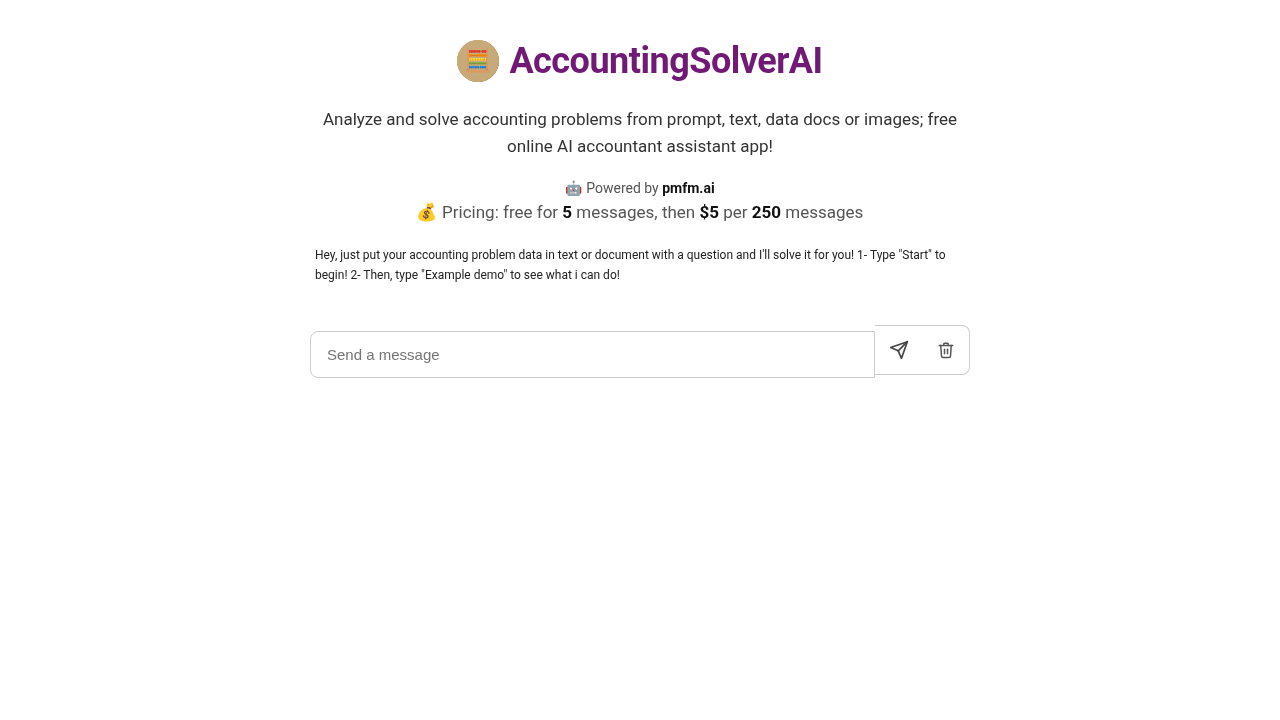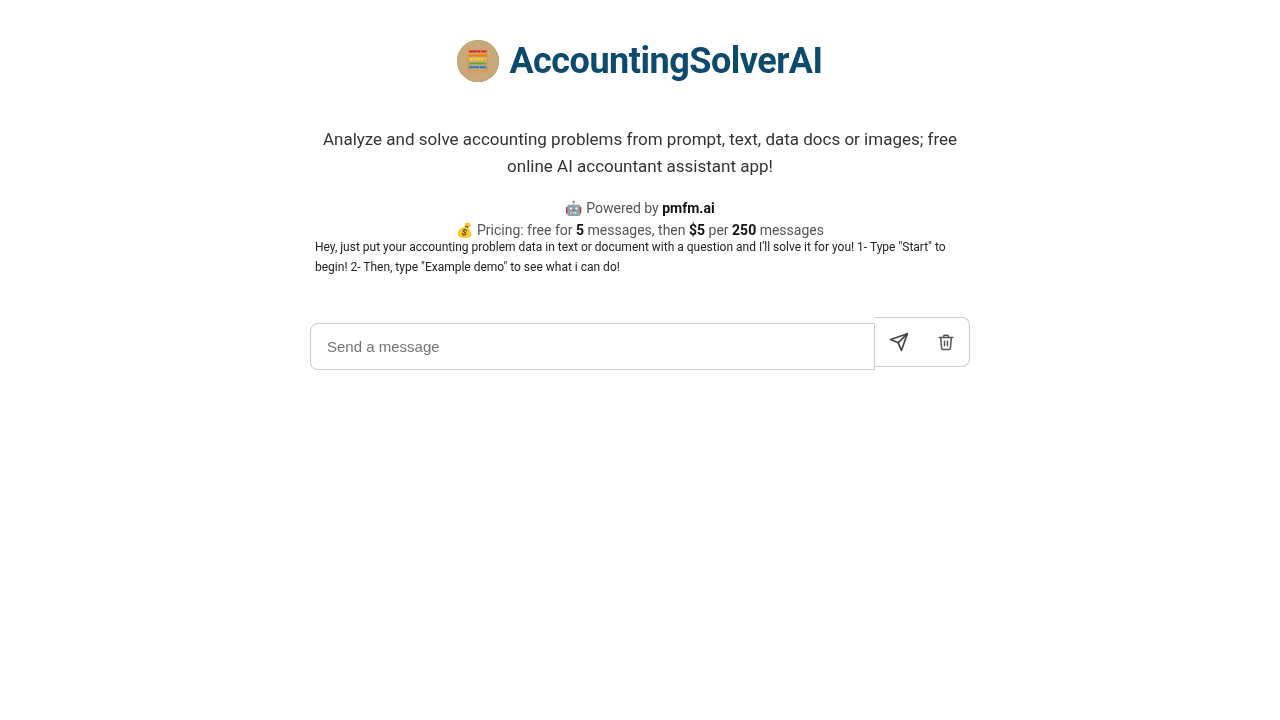--- a/index.html
+++ b/index.html
@@ -41,51 +41,51 @@
       display: flex;
       align-items: center;
       justify-content: center;
       font-size: 22px;
       flex-shrink: 0;
     }
 
     .app-title-text {
       font-size: 36px;
       font-weight: 700;
-      color: #0c4a6e;
+      color: #701a75;
       letter-spacing: -0.5px;
     }
 
     .app-description {
       font-size: 17px;
       color: #333333;
       text-align: center;
       line-height: 1.6;
       margin-bottom: 20px;
       max-width: 650px;
-      margin-top: 20px;
     }
 
     .powered-by-row {
       font-size: 14px;
       color: #555555;
       text-align: left;
       margin-bottom: 6px;
     }
 
     .powered-by-row .brand-link {
       font-weight: 700;
       color: #111111;
       text-decoration: none;
     }
 
     .pricing-row {
-      font-size: 14px;
+      font-size: 17px;
       color: #555555;
       text-align: center;
+      margin-bottom: 24px;
     }
 
     .pricing-row .bold {
       font-weight: 700;
       color: #111111;
     }
 
     .welcome-message {
       font-size: 12px;
       color: #222222;

